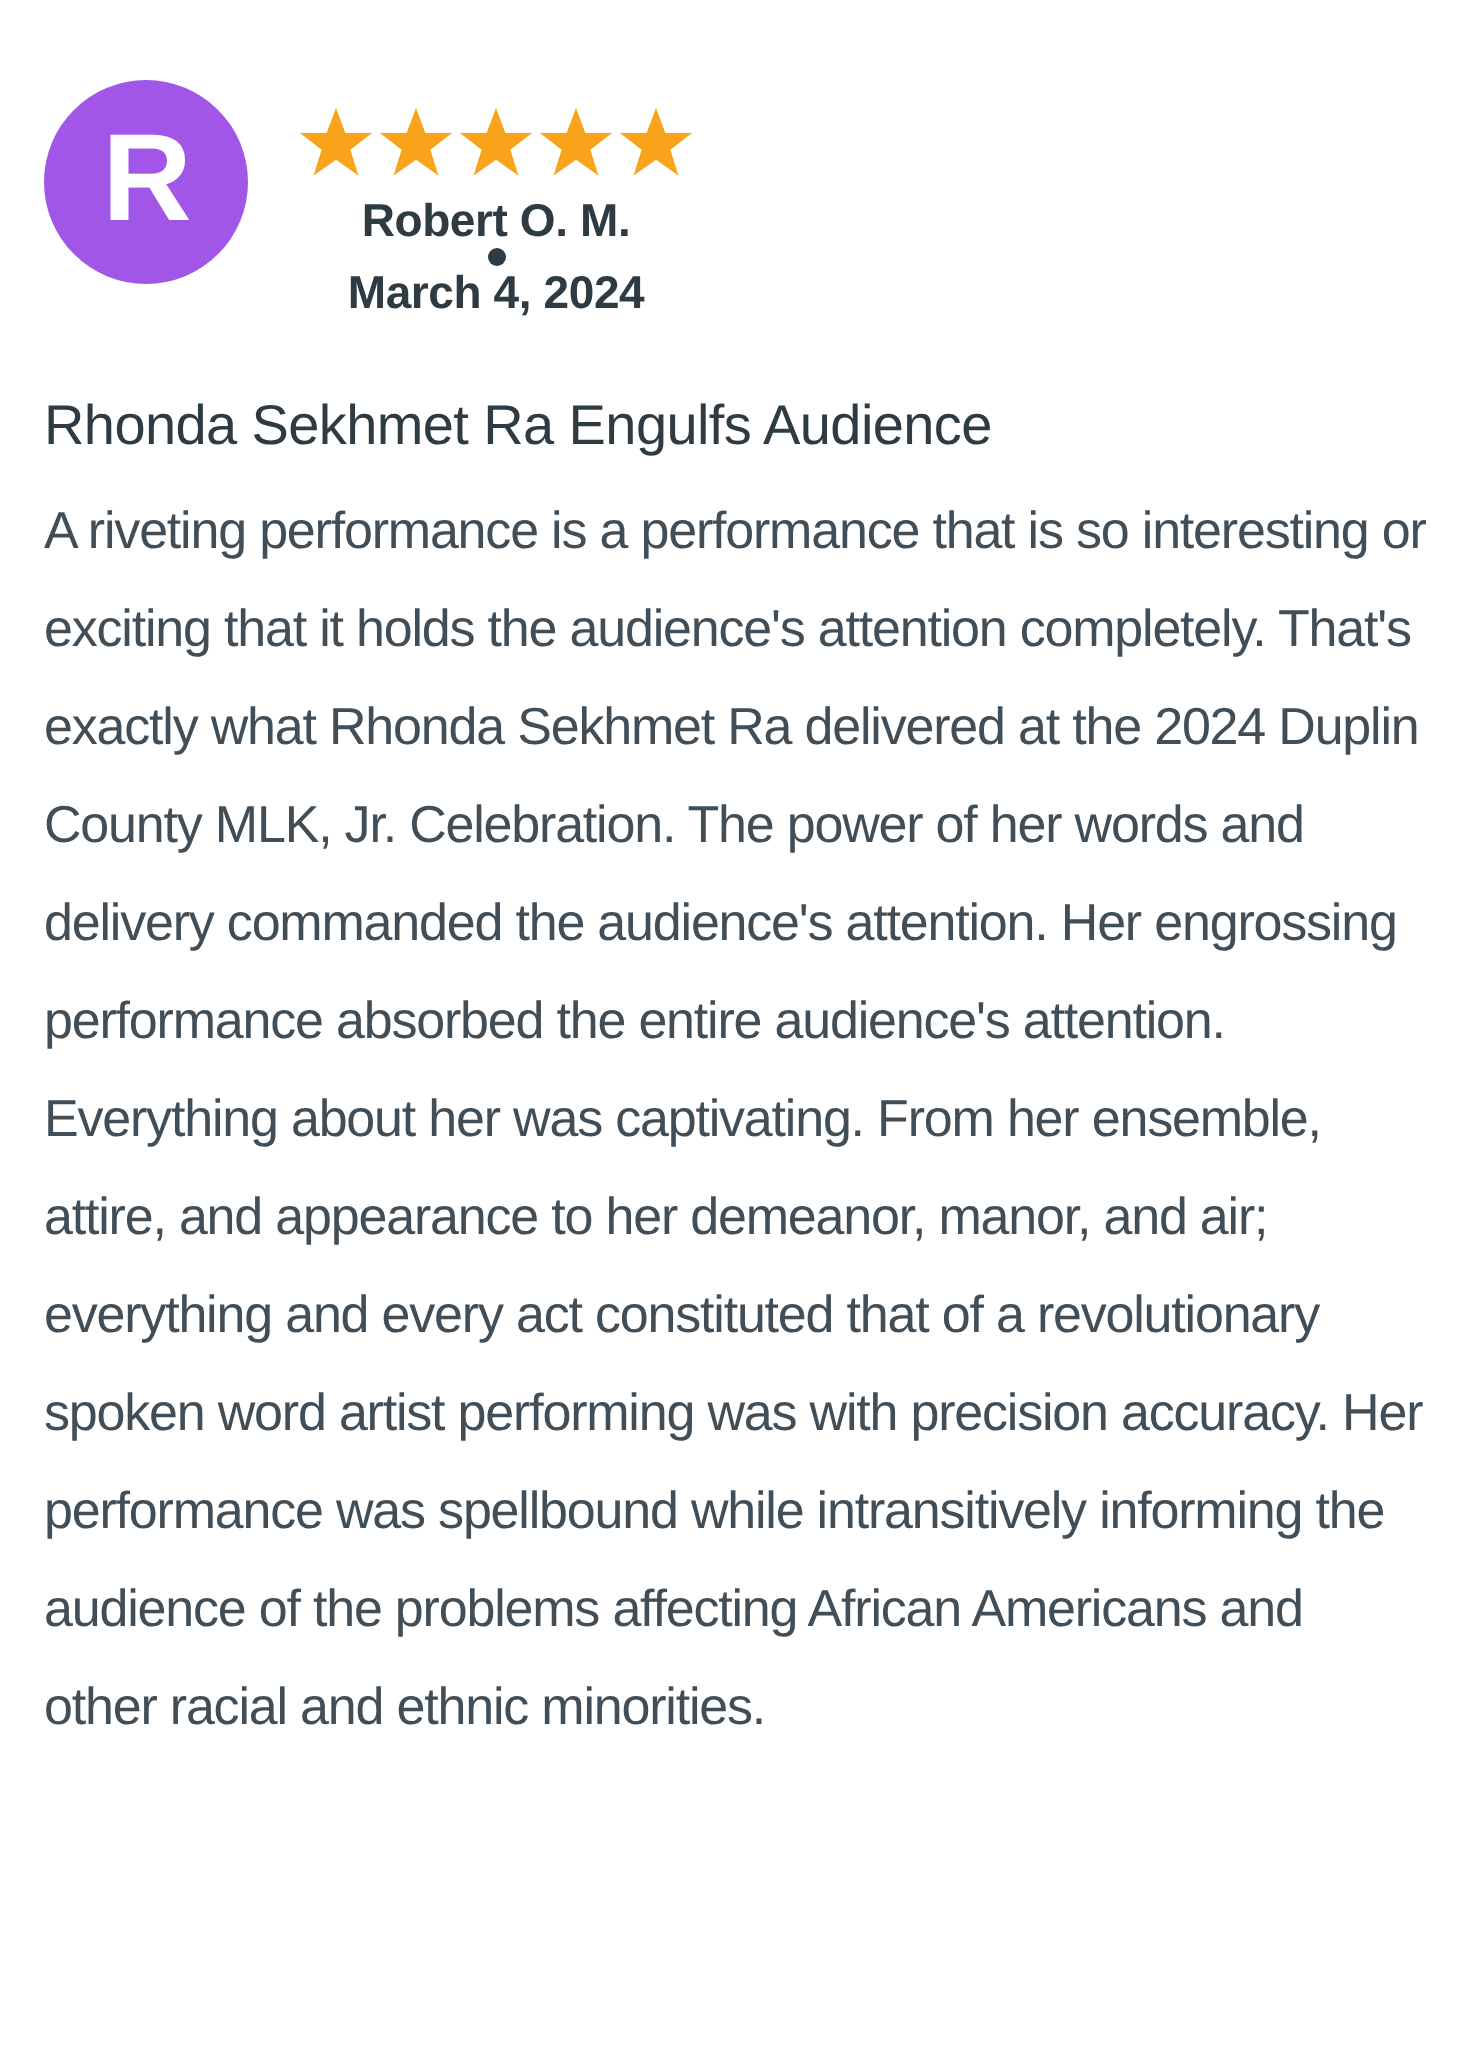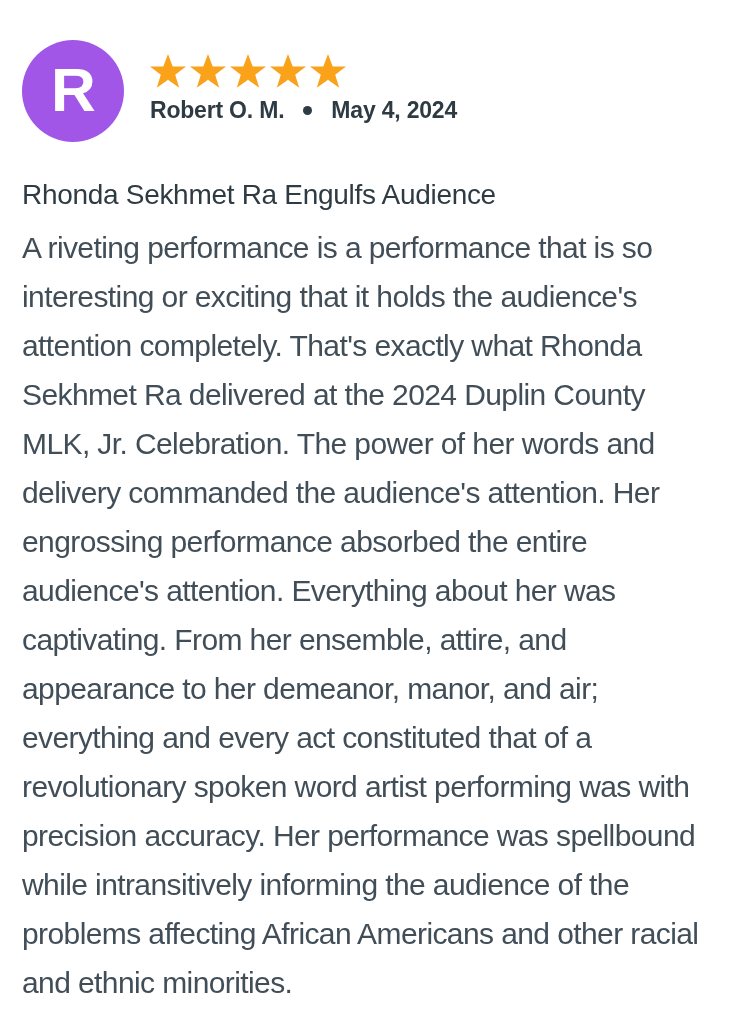--- a/index.html
+++ b/index.html
@@ -54,40 +54,41 @@
   }
   .star svg { width: 36px; height: 35px; display: block; }
   .reviewer-row {
     margin-top: 9px;
     display: flex;
     align-items: center;
     font-size: 23px;
     font-weight: bold;
     color: #2f3b43;
     letter-spacing: -0.2px;
+    flex-direction: column;
   }
   .dot-separator {
     width: 9px;
     height: 9px;
     border-radius: 50%;
     background: #2f3b43;
     margin: 0 19px;
     display: inline-block;
   }
   .review-title {
     margin-top: 36px;
     font-size: 28px;
     font-weight: normal;
     color: #2f3b43;
     letter-spacing: -0.3px;
     line-height: 1.2;
   }
   .review-body {
     margin-top: 11px;
-    font-size: 30px;
+    font-size: 26px;
     line-height: 49px;
     letter-spacing: -0.6px;
     color: #414e58;
     max-width: 694px;
   }
 </style>
 </head>
 <body>
 
 <div class="review-card">
@@ -126,21 +127,21 @@
 
   <span class="star">
             <svg viewBox="0 0 50 48" xmlns="http://www.w3.org/2000/svg">
               <polygon fill="currentColor" fill-rule="nonzero" points="25,1 31.5,18.5 50,18.5 35,30 40.5,48 25,37 9.5,48 15,30 0,18.5 18.5,18.5"></polygon>
             </svg>
           </span>
 </div>
       <div class="reviewer-row">
         <span>Robert O. M.</span>
         <span class="dot-separator"></span>
-        <span>May 4, 2024</span>
+        <span>March 4, 2024</span>
       </div>
     </div>
 
   </div>
 
   <div class="review-title">Rhonda Sekhmet Ra Engulfs Audience</div>
 
   <div class="review-body">A riveting performance is a performance that is so interesting or exciting that it holds the audience's attention completely. That's exactly what Rhonda Sekhmet Ra delivered at the 2024 Duplin County MLK, Jr. Celebration. The power of her words and delivery commanded the audience's attention. Her engrossing performance absorbed the entire audience's attention. Everything about her was captivating. From her ensemble, attire, and appearance to her demeanor, manor, and air; everything and every act constituted that of a revolutionary spoken word artist performing was with precision accuracy. Her performance was spellbound while intransitively informing the audience of the problems affecting African Americans and other racial and ethnic minorities.</div>
 
 </div>

